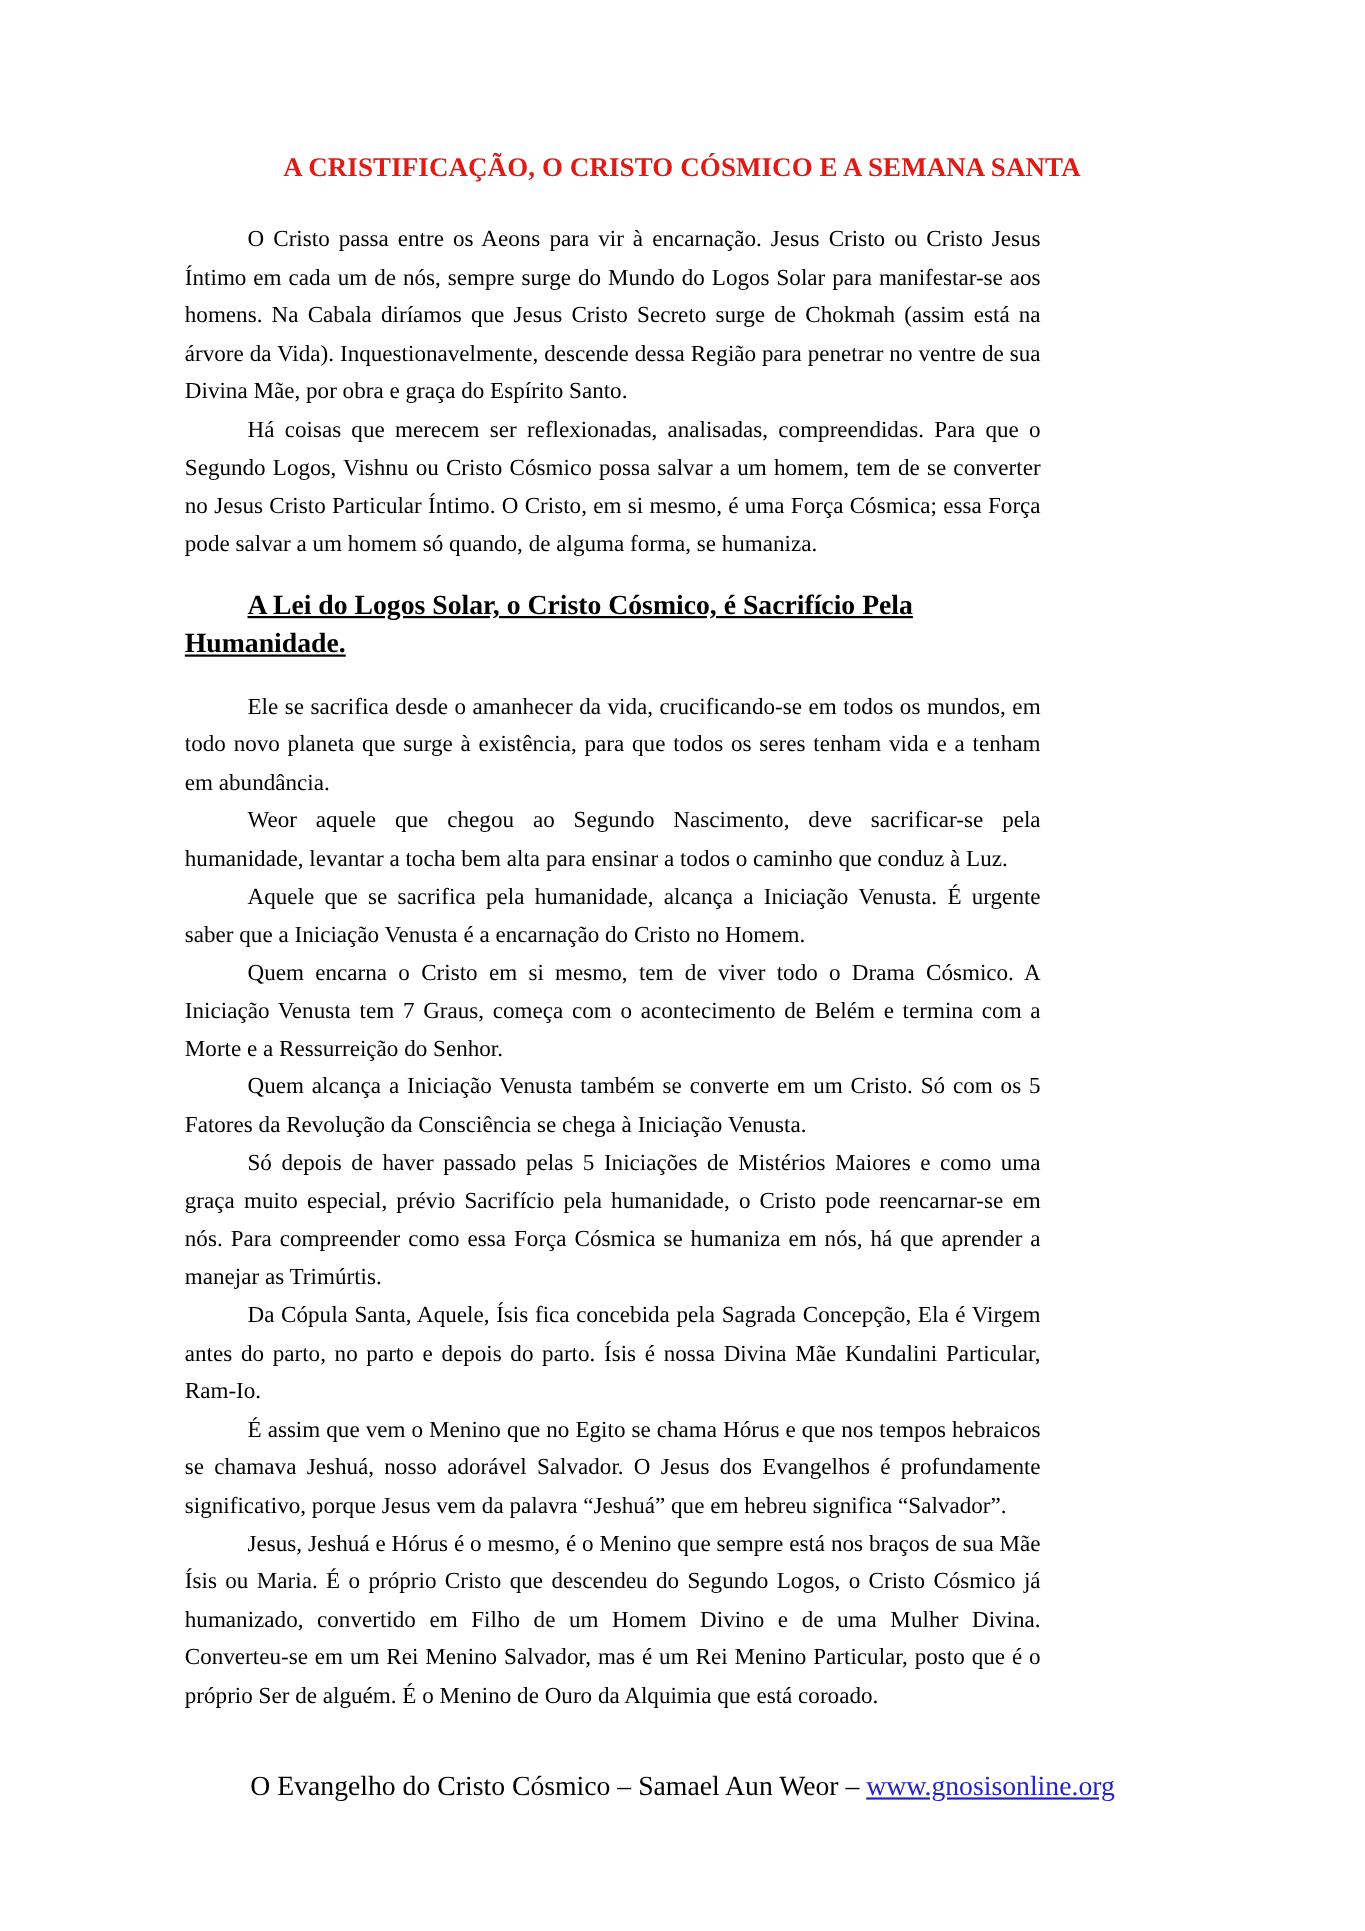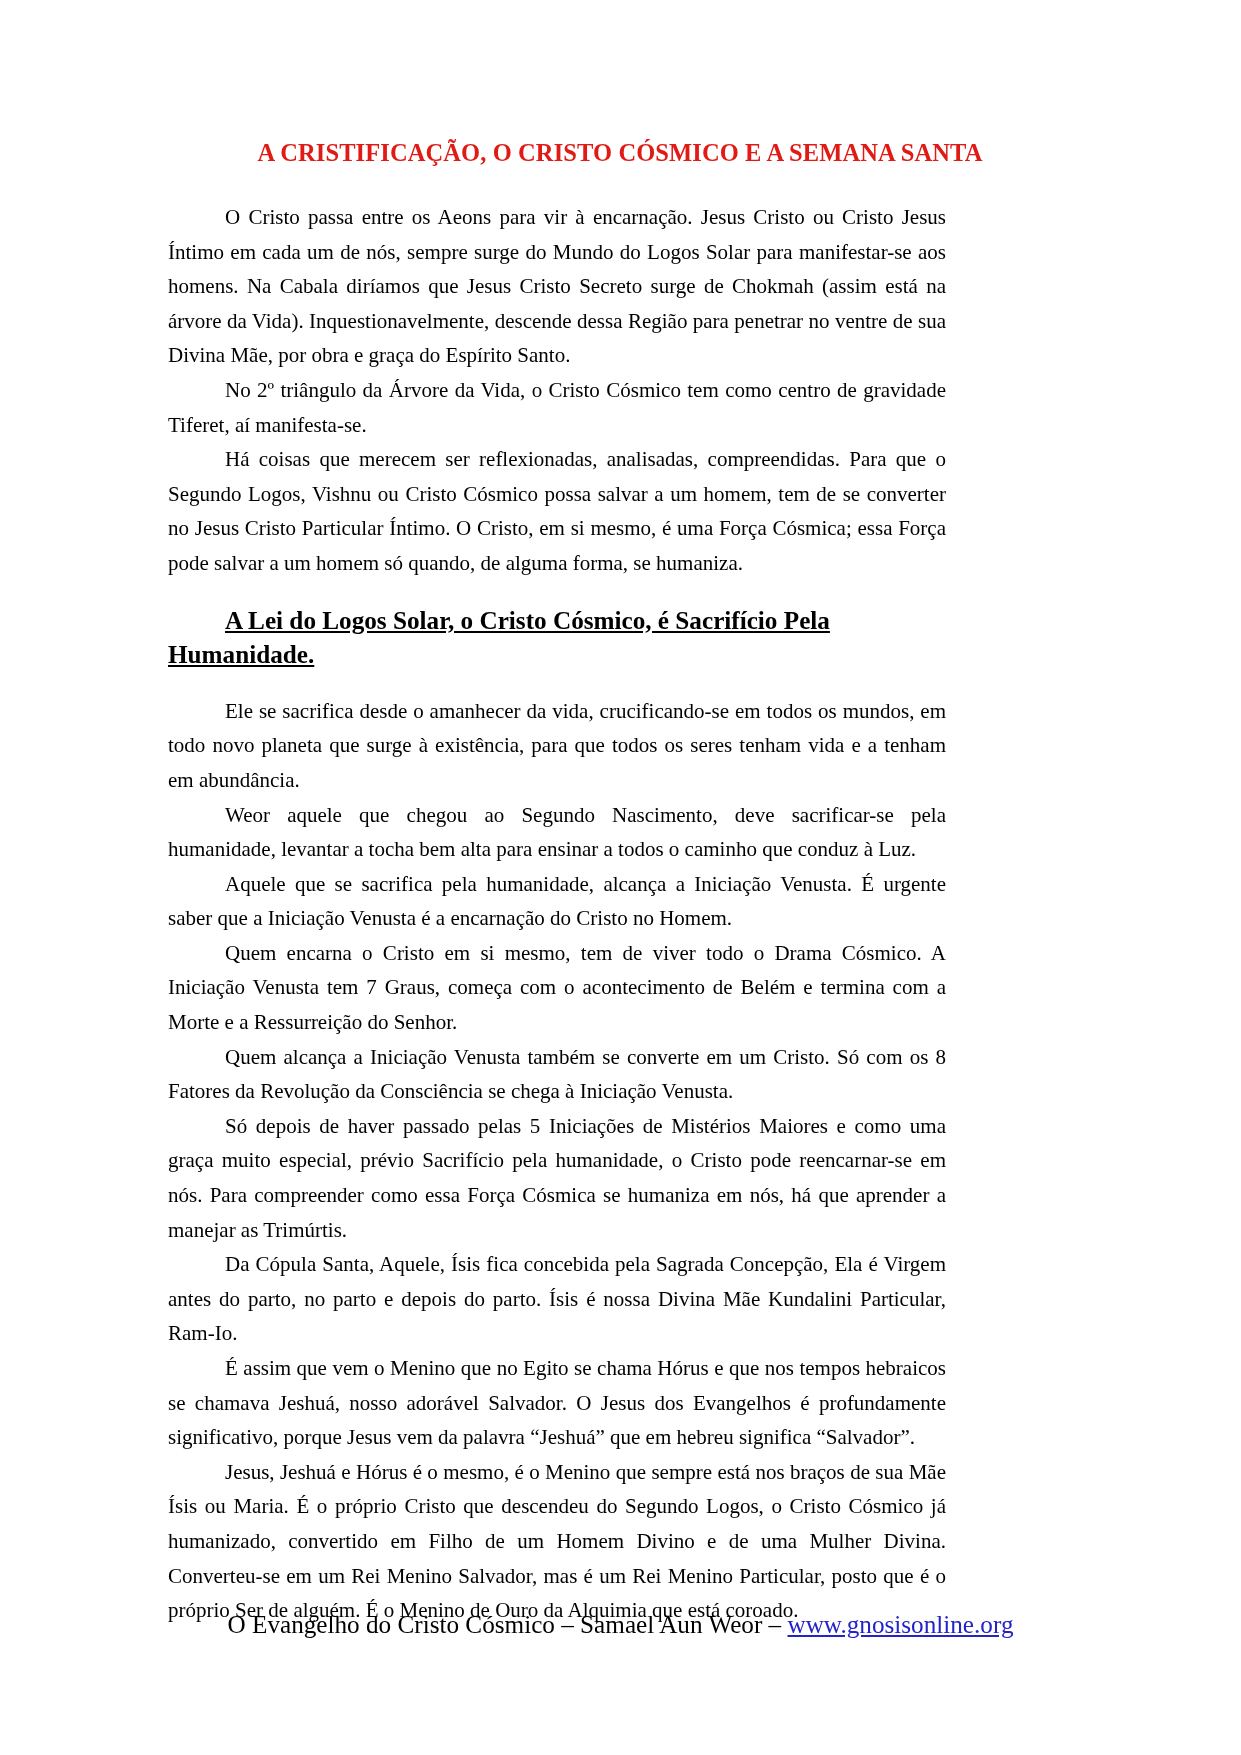--- a/index.html
+++ b/index.html
@@ -95,35 +95,34 @@
 <body>
 
 <div class="page">
 
   <h1 class="doc-title">A CRISTIFICAÇÃO, O CRISTO CÓSMICO E A SEMANA SANTA</h1>
 
   <div class="body-block">
 
     <p class="para">O Cristo passa entre os Aeons para vir à encarnação. Jesus Cristo ou Cristo Jesus Íntimo em cada um de nós, sempre surge do Mundo do Logos Solar para manifestar-se aos homens. Na Cabala  diríamos que Jesus Cristo Secreto surge de Chokmah (assim está na árvore da Vida). Inquestionavelmente, descende dessa Região para penetrar no ventre de sua Divina Mãe, por obra e graça do Espírito Santo.</p>
 
-    <p class="para">No 2º triângulo da Árvore da Vida, o Cristo Cósmico  tem como centro de gravidade Tiferet, aí manifesta-se.</p>
 
     <p class="para">Há coisas que merecem ser reflexionadas, analisadas, compreendidas. Para que o Segundo Logos,  Vishnu ou Cristo Cósmico possa salvar a um homem, tem de se converter no Jesus Cristo Particular Íntimo. O Cristo, em si mesmo, é uma Força Cósmica; essa Força pode salvar a um homem só quando, de alguma forma, se humaniza.</p>
 
     <p class="subhead">A Lei do Logos Solar, o Cristo Cósmico, é Sacrifício Pela Humanidade.</p>
 
     <p class="para">Ele se sacrifica desde o amanhecer da vida, crucificando-se em todos os mundos, em todo novo planeta que surge à existência, para que todos os seres tenham vida e a tenham em abundância.</p>
 
     <p class="para">Weor aquele que chegou ao Segundo Nascimento, deve sacrificar-se pela humanidade, levantar a tocha bem alta para ensinar a todos o caminho que conduz à Luz.</p>
 
     <p class="para">Aquele que se sacrifica pela humanidade, alcança a Iniciação Venusta. É urgente saber que a Iniciação Venusta é a encarnação do Cristo no Homem.</p>
 
     <p class="para">Quem encarna o Cristo em si mesmo, tem de viver todo o Drama Cósmico. A Iniciação Venusta tem 7 Graus, começa com o acontecimento de Belém e termina com a Morte e a Ressurreição do Senhor.</p>
 
-    <p class="para">Quem alcança a Iniciação Venusta também se converte em um Cristo. Só com os 8 Fatores da Revolução da Consciência se chega à Iniciação Venusta.</p>
+    <p class="para">Quem alcança a Iniciação Venusta também se converte em um Cristo. Só com os 5 Fatores da Revolução da Consciência se chega à Iniciação Venusta.</p>
 
     <p class="para">Só depois de haver passado pelas 5 Iniciações de Mistérios Maiores e como uma graça muito especial, prévio Sacrifício pela humanidade, o Cristo pode reencarnar-se em nós. Para compreender como essa Força Cósmica se humaniza em nós, há que aprender a manejar as Trimúrtis.</p>
 
     <p class="para">Da Cópula Santa, Aquele,  Ísis fica concebida  pela Sagrada Concepção, Ela é Virgem antes do parto, no parto e depois do parto. Ísis é nossa Divina Mãe Kundalini Particular, Ram-Io.</p>
 
     <p class="para">É assim que vem o Menino que no Egito se chama Hórus e que nos tempos hebraicos se chamava Jeshuá, nosso adorável Salvador. O Jesus dos Evangelhos é profundamente significativo, porque Jesus vem da palavra “Jeshuá” que em hebreu significa “Salvador”.</p>
 
     <p class="para">Jesus, Jeshuá e Hórus é o mesmo, é o Menino que sempre está nos braços de sua Mãe Ísis ou Maria. É o próprio Cristo que descendeu do Segundo Logos, o Cristo Cósmico já humanizado, convertido em Filho de um Homem Divino e de uma Mulher Divina. Converteu-se em um Rei Menino Salvador, mas é um Rei Menino Particular, posto que é o próprio Ser de alguém. É o Menino de Ouro da Alquimia que está coroado.</p>
 
   </div>

